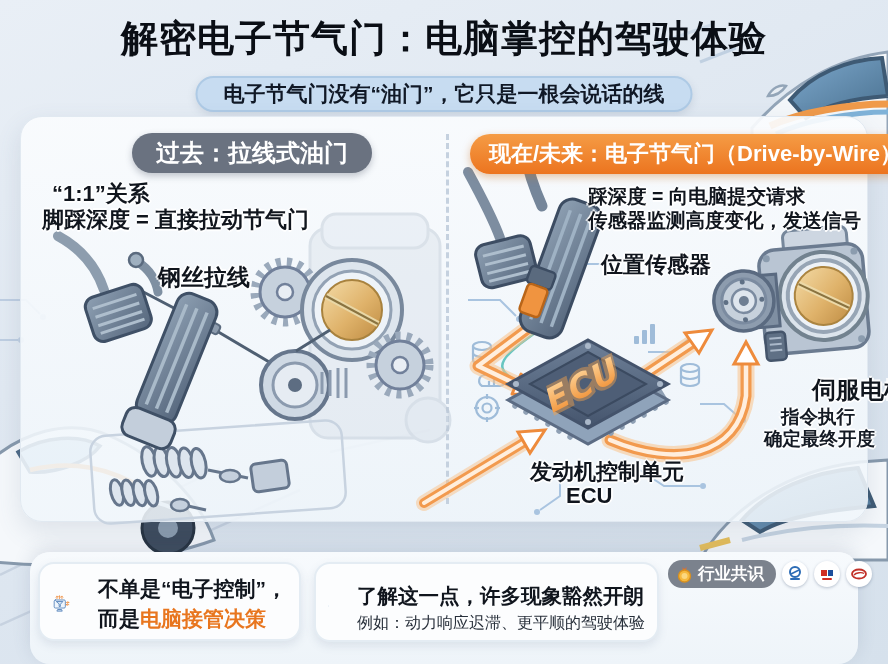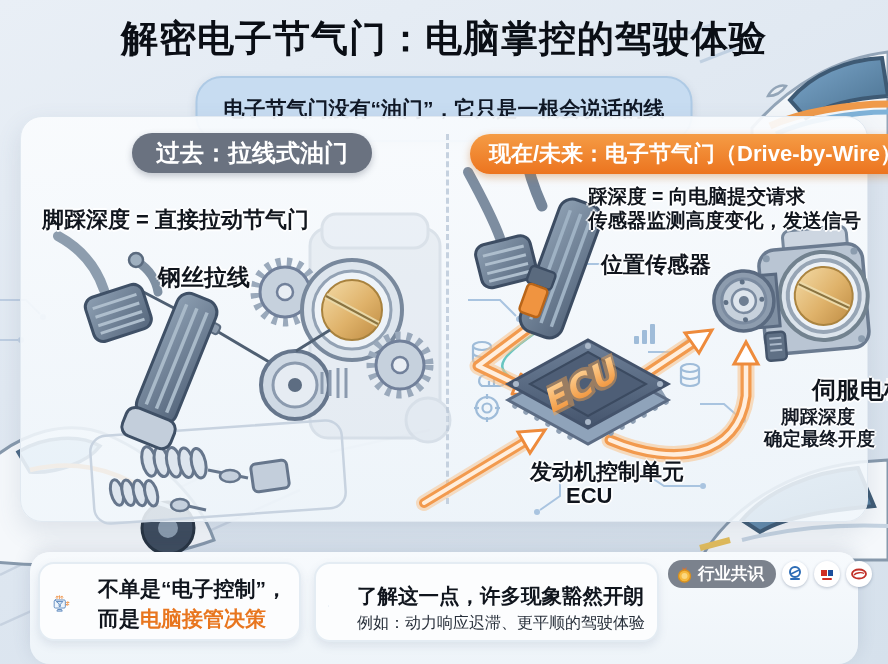--- a/index.html
+++ b/index.html
@@ -5,21 +5,21 @@
   html,body{margin:0;padding:0;background:#dfe7f0;}
   .page{position:relative;width:888px;height:664px;overflow:hidden;
         font-family:"Liberation Sans","DejaVu Sans",sans-serif;
         background:linear-gradient(155deg,#e9eff6 0%,#dde6f0 55%,#d6e1ec 100%);}
   .abs{position:absolute;}
   .halo{text-shadow:-2px 0 0 rgba(255,255,255,.85),2px 0 0 rgba(255,255,255,.85),
         0 -2px 0 rgba(255,255,255,.85),0 2px 0 rgba(255,255,255,.85),1px 1px 0 rgba(255,255,255,.85);}
   .title{top:14px;left:0;right:0;text-align:center;font-size:37px;font-weight:800;
          letter-spacing:1px;color:#0a0e15;}
   .subtitle{top:76px;left:50%;transform:translateX(-50%);background:#c7dcf1;
-            border:2px solid #aecae5;border-radius:26px;padding:17px 26px;
+            border:2px solid #aecae5;border-radius:26px;padding:2px 26px;
             font-size:21px;font-weight:700;color:#101826;white-space:nowrap;
             box-shadow:0 3px 8px rgba(90,110,140,.18);}
   .main-panel{left:20px;top:116px;width:846px;height:404px;border-radius:22px;
               background:linear-gradient(180deg,rgba(250,252,254,.92),rgba(240,246,251,.88));
               border:1px solid #e1e9f1;box-shadow:0 10px 26px rgba(80,100,130,.14);}
   .divider{left:446px;top:134px;height:370px;width:0;border-left:3px dashed #c5d1df;}
   .badge-gray{left:132px;top:133px;background:#6a7280;color:#fff;border-radius:26px;
               padding:4px 24px;font-size:24px;font-weight:700;white-space:nowrap;
               box-shadow:0 3px 7px rgba(60,70,90,.3);}
   .badge-orange{left:470px;top:134px;background:linear-gradient(180deg,#f59c45,#ec741f);
@@ -384,29 +384,30 @@
         <g stroke="#aab8c9" stroke-width="2">
             <line x1="766" y1="336" x2="778" y2="336"></line>
             <line x1="766" y1="342" x2="778" y2="342"></line>
             <line x1="766" y1="348" x2="778" y2="348"></line>
           </g>
       </g>
     </g>
   </svg>
 
   <div class="abs badge-gray">过去：拉线式油门</div>
+  <div class="abs t-b22 halo" style="left:52px;top:179px;">“1:1”关系</div>
   <div class="abs t-b22 halo" style="left:42px;top:205px;">脚踩深度 = 直接拉动节气门</div>
   <div class="abs t-b22 halo" style="left:158px;top:262px;font-size:23px;">钢丝拉线</div>
 
   <div class="abs badge-orange">现在/未来：电子节气门（Drive-by-Wire）</div>
   <div class="abs t-b19 halo" style="left:588px;top:183px;">踩深度 = 向电脑提交请求</div>
   <div class="abs t-b19 halo" style="left:588px;top:207px;">传感器监测高度变化，发送信号</div>
   <div class="abs t-b22 halo" style="left:601px;top:250px;">位置传感器</div>
   <div class="abs t-b22 halo" style="left:772px;top:374px;font-size:24px;margin-left:40px;">伺服电机</div>
-  <div class="abs t-b18 halo" style="left:781px;top:404px;">脚踩深度</div>
+  <div class="abs t-b18 halo" style="left:781px;top:404px;">指令执行</div>
   <div class="abs t-b18 halo" style="left:764px;top:426px;">确定最终开度</div>
   <div class="abs t-b22 halo" style="left:530px;top:457px;">发动机控制单元</div>
   <div class="abs t-b22 halo" style="left:566px;top:483px;">ECU</div>
 
   <div class="abs bottom-panel"></div>
 
   <div class="card card1">
     <svg width="58" height="58" viewBox="0 0 58 58">
       <g fill="none" stroke="#4a7ab5" stroke-width="2.6" stroke-linecap="round">
         <rect x="7" y="16" width="36" height="26" rx="4" fill="#eef5fc"></rect>

